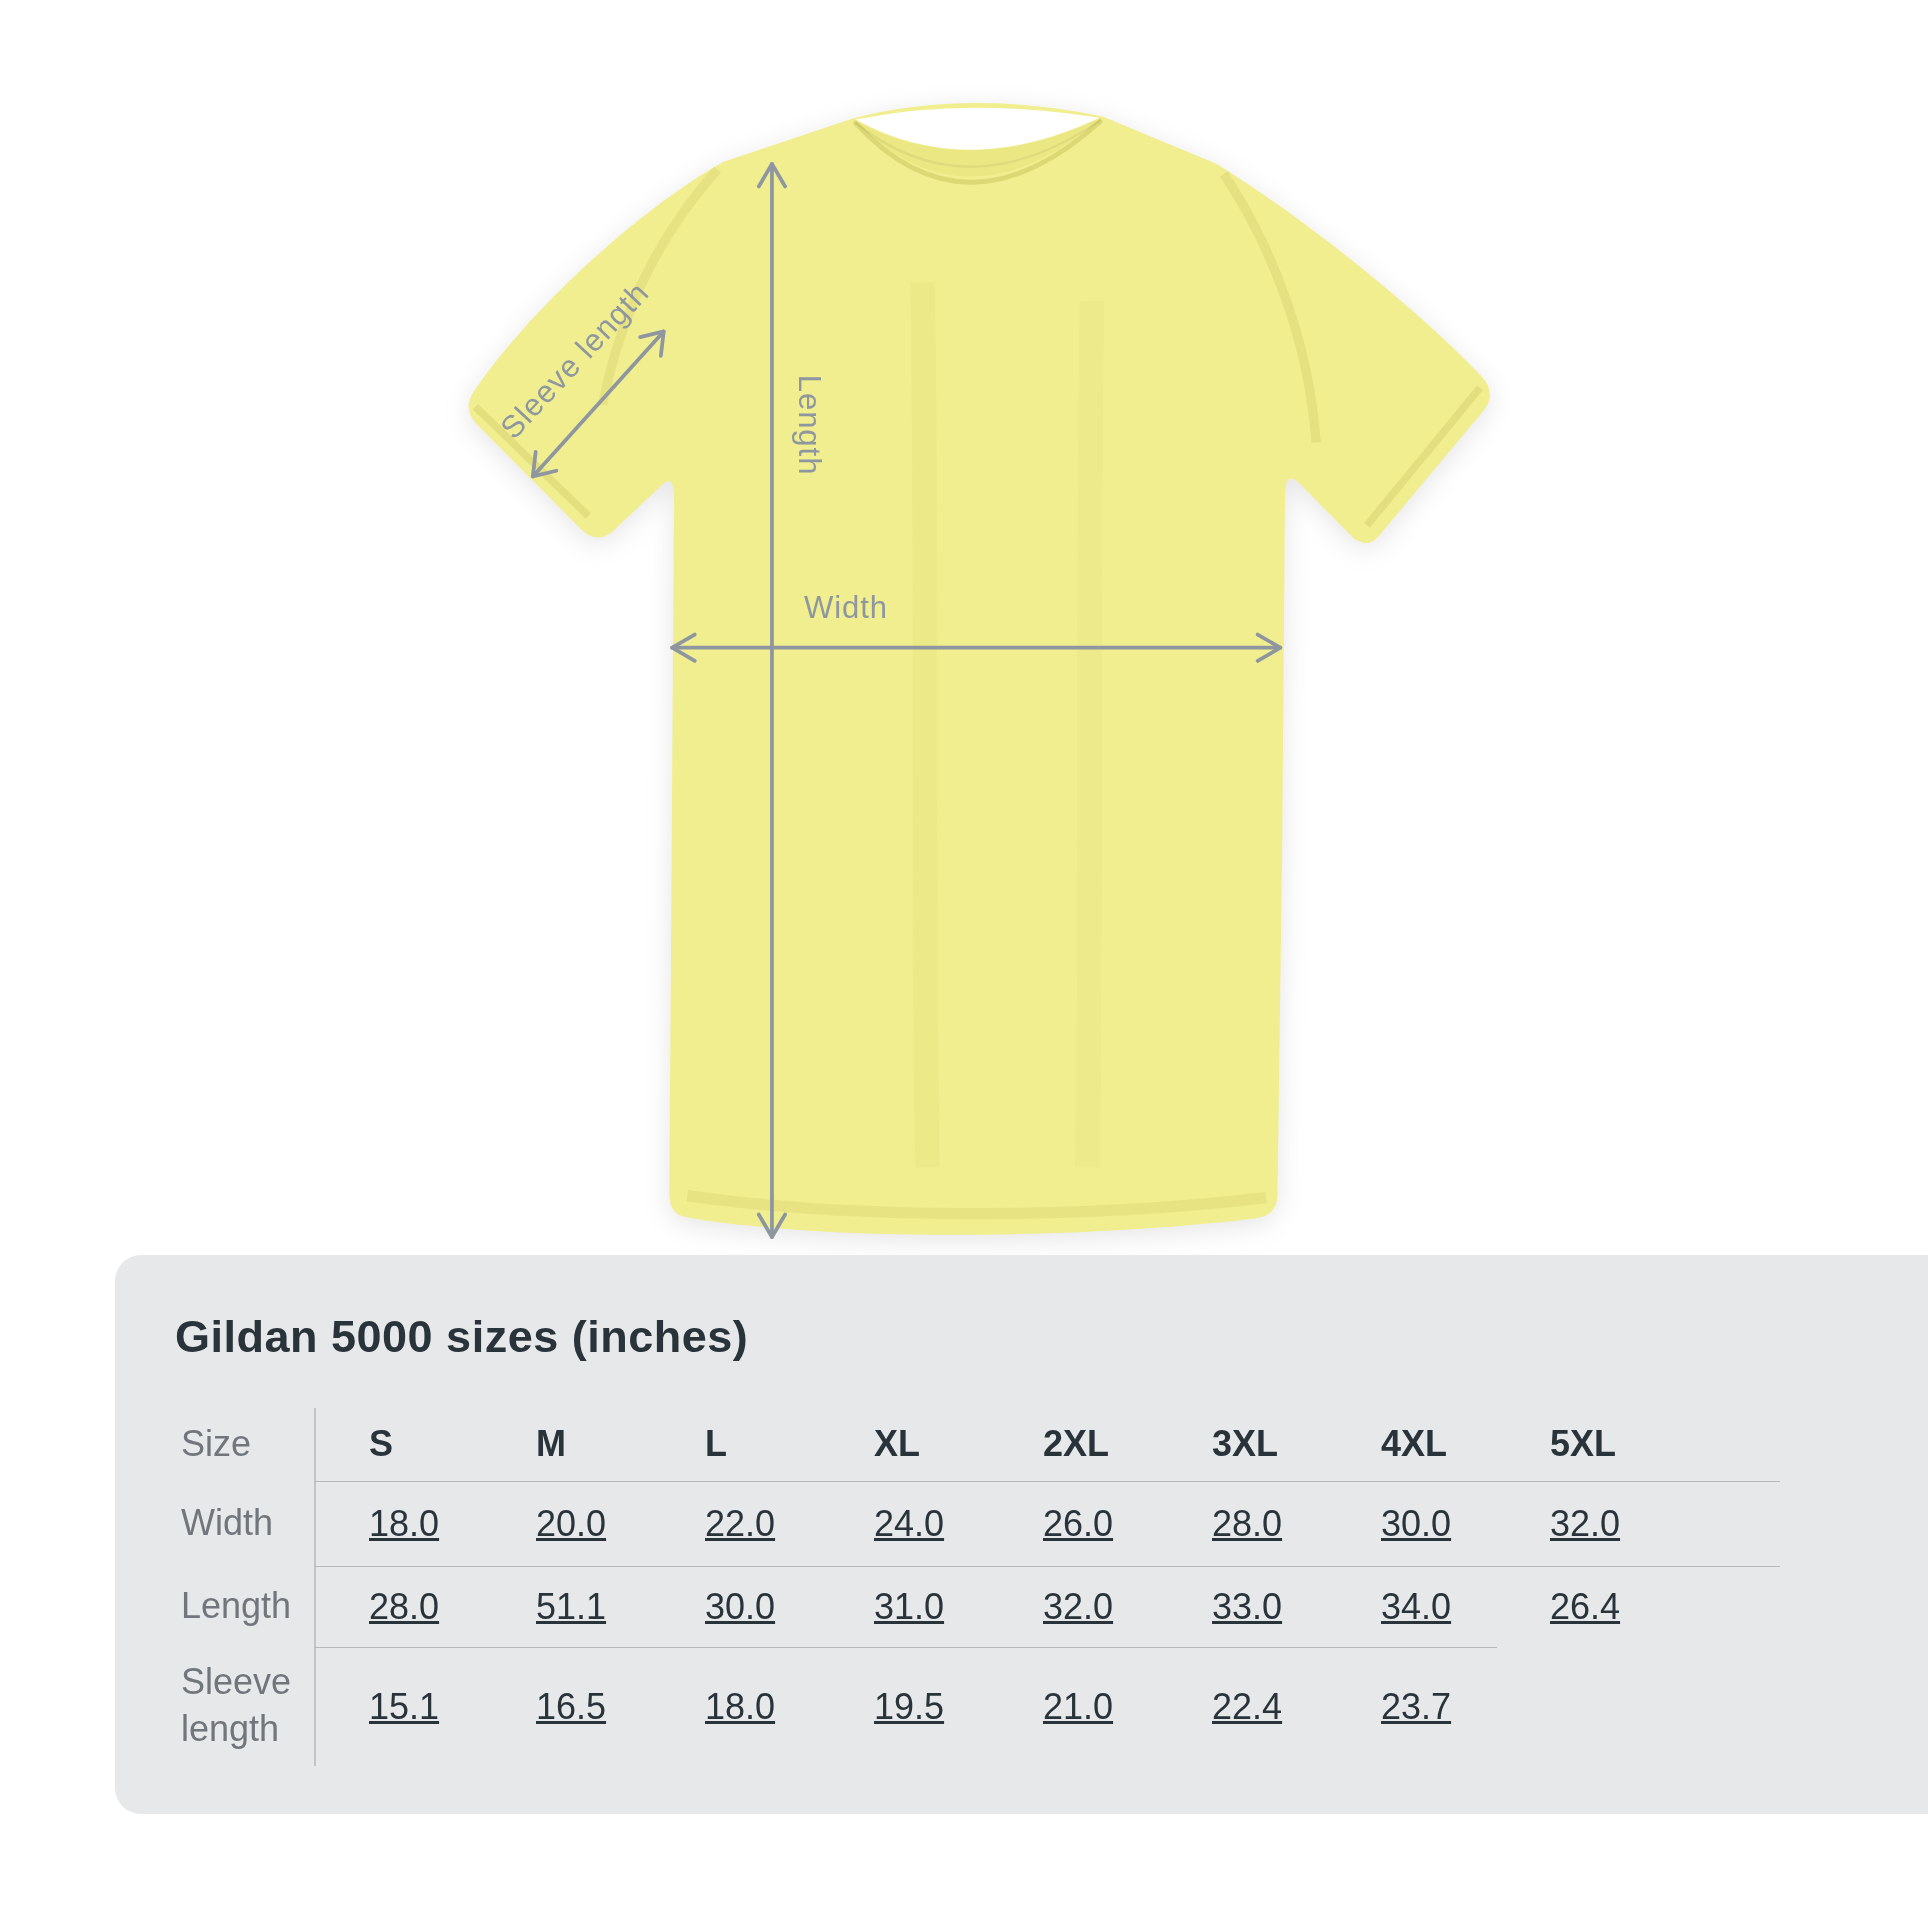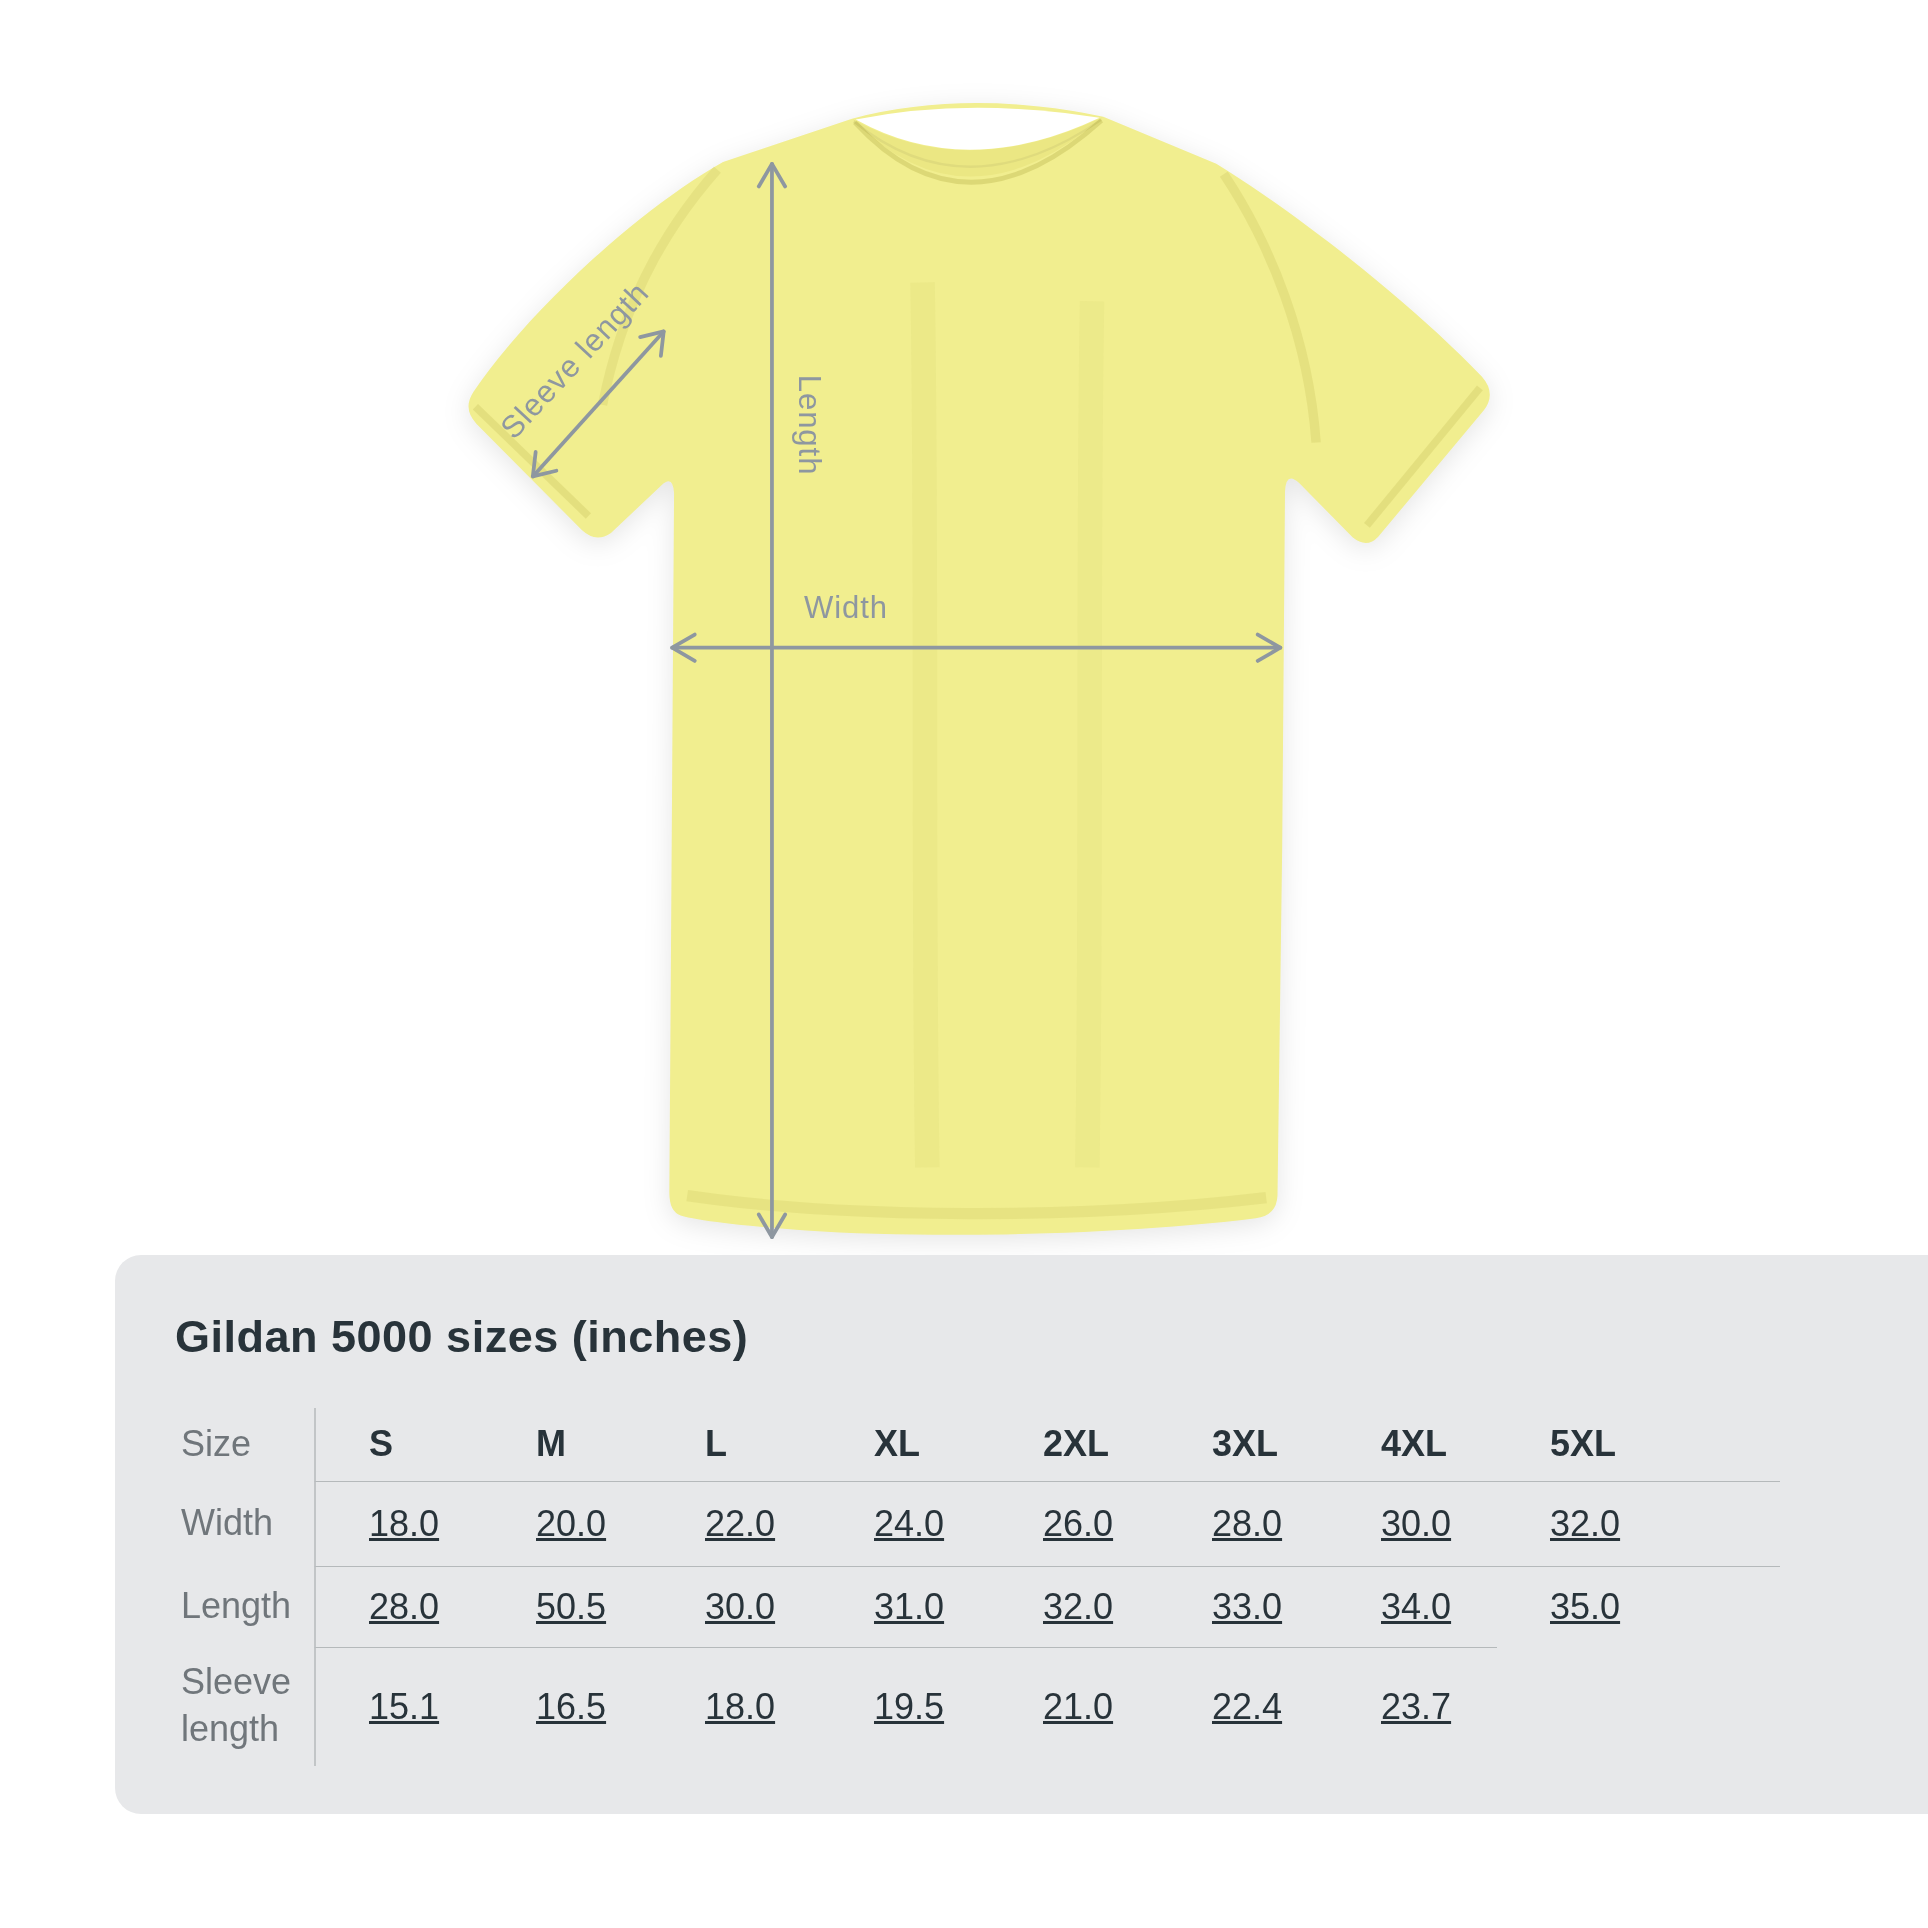--- a/index.html
+++ b/index.html
@@ -124,27 +124,27 @@
       <div class="cell data rline">20.0</div>
       <div class="cell data rline">22.0</div>
       <div class="cell data rline">24.0</div>
       <div class="cell data rline">26.0</div>
       <div class="cell data rline">28.0</div>
       <div class="cell data rline">30.0</div>
       <div class="cell data rline">32.0</div>
 
       <div class="cell label-cell">Length</div>
       <div class="cell data rline first-data">28.0</div>
-      <div class="cell data rline">50.5</div>
+      <div class="cell data rline">51.1</div>
       <div class="cell data rline">30.0</div>
       <div class="cell data rline">31.0</div>
       <div class="cell data rline">32.0</div>
       <div class="cell data rline">33.0</div>
       <div class="cell data rline">34.0</div>
-      <div class="cell data rline">35.0</div>
+      <div class="cell data rline">26.4</div>
 
       <div class="cell label-cell">Sleeve length</div>
       <div class="cell data rline first-data">15.1</div>
       <div class="cell data rline">16.5</div>
       <div class="cell data rline">18.0</div>
       <div class="cell data rline">19.5</div>
       <div class="cell data rline">21.0</div>
       <div class="cell data rline">22.4</div>
       <div class="cell data rline">23.7</div>
     </div>

